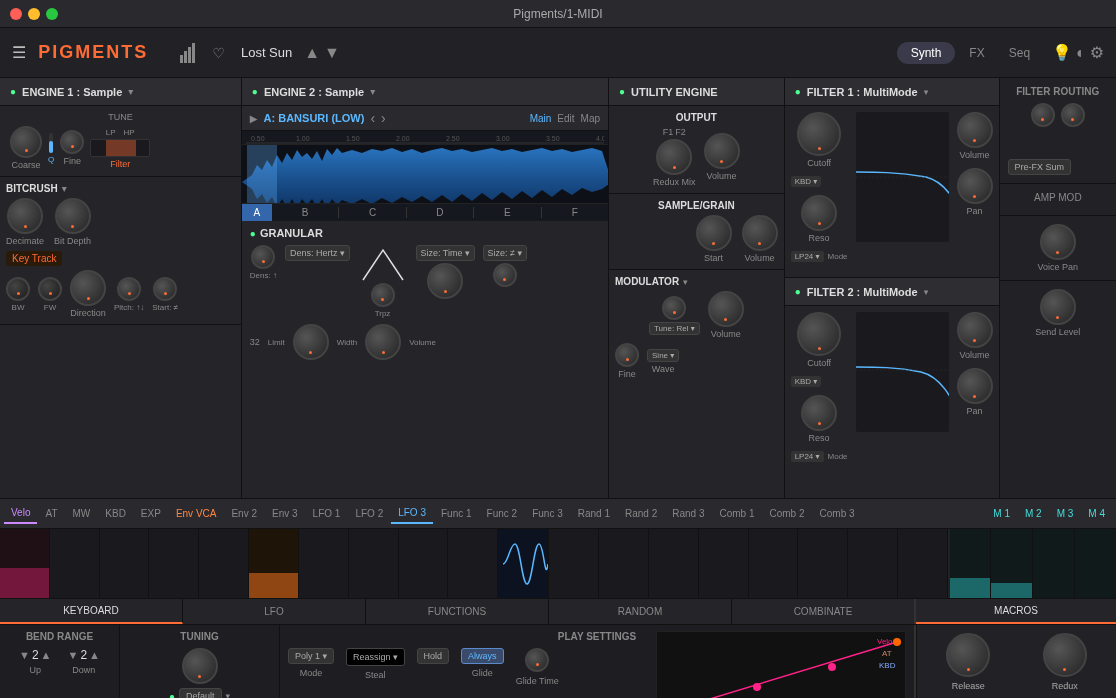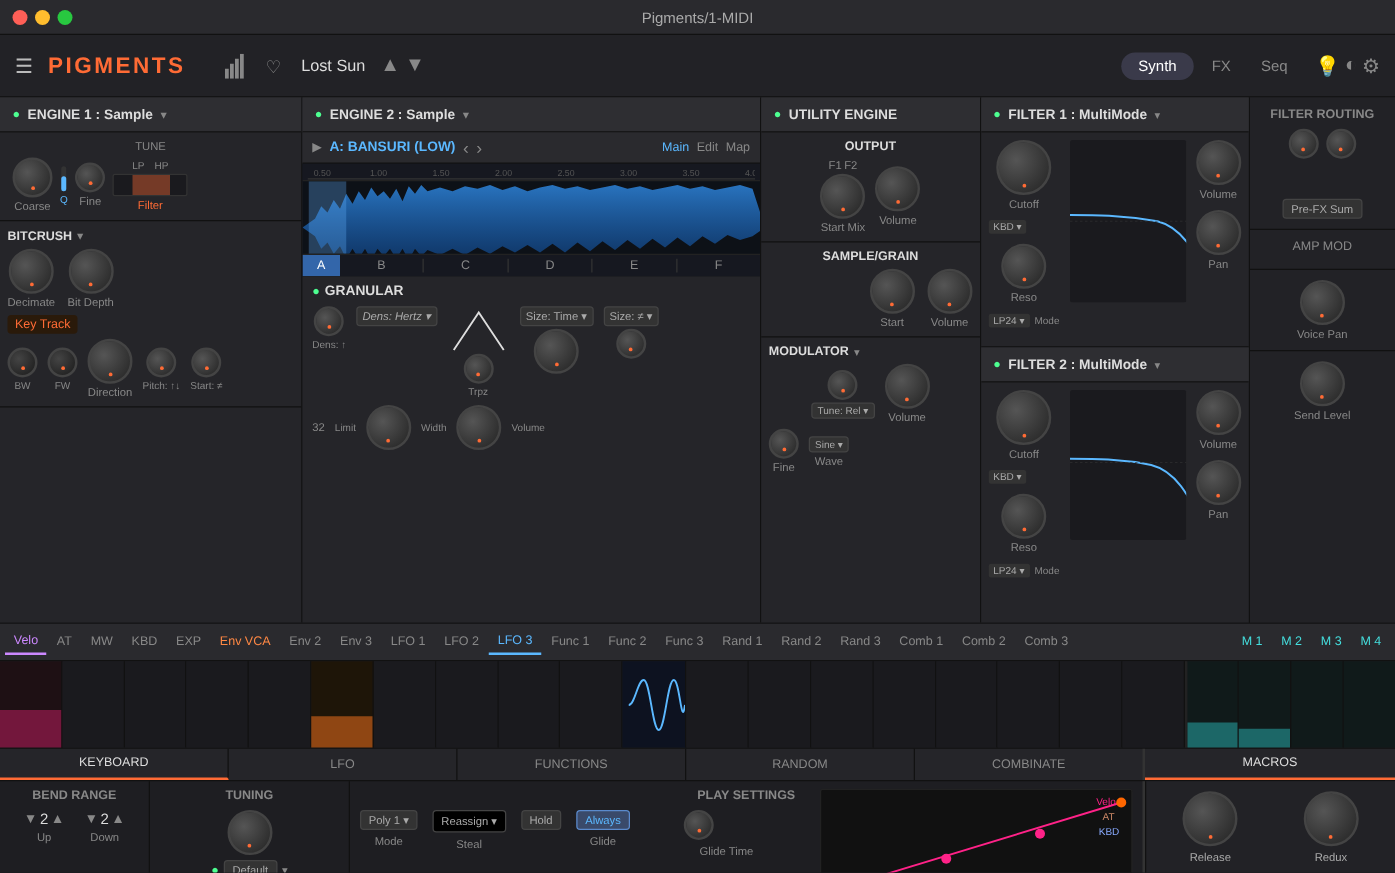--- a/index.html
+++ b/index.html
@@ -345,21 +345,21 @@
       </div>
 
       <div style="display:flex;gap:8px;align-items:flex-start;margin-bottom:6px;">
 
         <div style="display:flex;flex-direction:column;align-items:center;gap:2px;">
           <div class="knob small">
               <div class="knob-dot"></div>
             </div>
           <span style="font-size:8px;color:#888;">Dens: ↑</span>
         </div>
-        <div style="display:flex;flex-direction:column;align-items:center;gap:2px;font-style:italic;">
+        <div style="display:flex;flex-direction:column;align-items:center;gap:2px;">
           <div style="background:#333;border:1px solid #444;border-radius:3px;padding:2px 4px;font-size:9px;color:#aaa;cursor:pointer;white-space:nowrap;">Dens: Hertz ▾</div>
         </div>
 
         <div style="display:flex;flex-direction:column;align-items:center;gap:2px;">
           <svg width="50" height="40">
             <polyline points="5,35 15,20 25,5 35,20 45,35" fill="none" stroke="#ddd" stroke-width="1.5"></polyline>
           </svg>
           <div class="knob small" style="margin-top:-4px;">
               <div class="knob-dot"></div>
             </div>
@@ -405,21 +405,21 @@
       <div style="font-size:10px;font-weight:bold;color:#ddd;text-align:center;margin-bottom:4px;">OUTPUT</div>
       <div style="display:flex;gap:8px;align-items:center;justify-content:center;">
         <div style="display:flex;flex-direction:column;align-items:center;gap:2px;">
           <div style="display:flex;gap:2px;font-size:9px;color:#888;">
             <span>F1</span>
             <span>F2</span>
           </div>
           <div class="knob medium">
               <div class="knob-dot"></div>
             </div>
-          <span style="font-size:9px;color:#888;">Start Mix</span>
+          <span style="font-size:9px;color:#888;">Redux Mix</span>
         </div>
         <div class="knob-container">
           <div class="knob medium">
               <div class="knob-dot"></div>
             </div>
           <span style="font-size:9px;color:#888;">Volume</span>
         </div>
       </div>
     </div>
 
@@ -591,21 +591,21 @@
     <div style="padding:8px;border-bottom:1px solid #111;">
       <div style="font-size:10px;color:#888;text-align:center;margin-bottom:6px;font-weight:bold;">FILTER ROUTING</div>
       <div style="display:flex;gap:6px;justify-content:center;margin-bottom:4px;">
         <div class="knob small">
             <div class="knob-dot"></div>
           </div>
         <div class="knob small">
             <div class="knob-dot"></div>
           </div>
       </div>
-      <div style="display:flex;justify-content:center;margin-top:32px;">
+      <div style="display:flex;margin-top:32px;">
         <div style="background:#333;border:1px solid #444;border-radius:3px;padding:2px 6px;font-size:9px;color:#aaa;cursor:pointer;">Pre-FX Sum</div>
       </div>
     </div>
 
     <div style="padding:8px;border-bottom:1px solid #111;">
       <div style="font-size:10px;color:#888;text-align:center;margin-bottom:4px;">AMP MOD</div>
     </div>
 
     <div style="padding:8px;border-bottom:1px solid #111;">
       <div class="knob-container" style="align-items:center;">
@@ -773,21 +773,21 @@
         <div style="background:#333;border:1px solid #444;border-radius:3px;padding:2px 6px;font-size:9px;color:#aaa;cursor:pointer;">Hold</div>
       </div>
       <div style="display:flex;flex-direction:column;gap:4px;align-items:center;">
         <div style="background:#3a4a6a;border:1px solid #5b8acc;border-radius:3px;padding:2px 6px;font-size:9px;color:#5bb8ff;cursor:pointer;">Always</div>
         <span style="font-size:9px;color:#888;">Glide</span>
       </div>
       <div style="display:flex;flex-direction:column;gap:4px;align-items:center;">
         <div class="knob small">
             <div class="knob-dot"></div>
           </div>
-        <span style="font-size:9px;color:#888;margin-left:44px;">Glide Time</span>
+        <span style="font-size:9px;color:#888;">Glide Time</span>
       </div>
     </div>
 
     <div style="position:absolute;right:8px;top:6px;width:250px;height:90px;background:#111;border:1px solid #222;border-radius:2px;">
       <svg width="250" height="90">
         <line x1="10" y1="80" x2="240" y2="10" stroke="#ff2288" stroke-width="1.5"></line>
 
         <circle cx="100" cy="55" r="4" fill="#ff2288" cursor="pointer"></circle>
         <circle cx="175" cy="35" r="4" fill="#ff2288" cursor="pointer"></circle>
         <circle cx="240" cy="10" r="4" fill="#ff6600"></circle>

